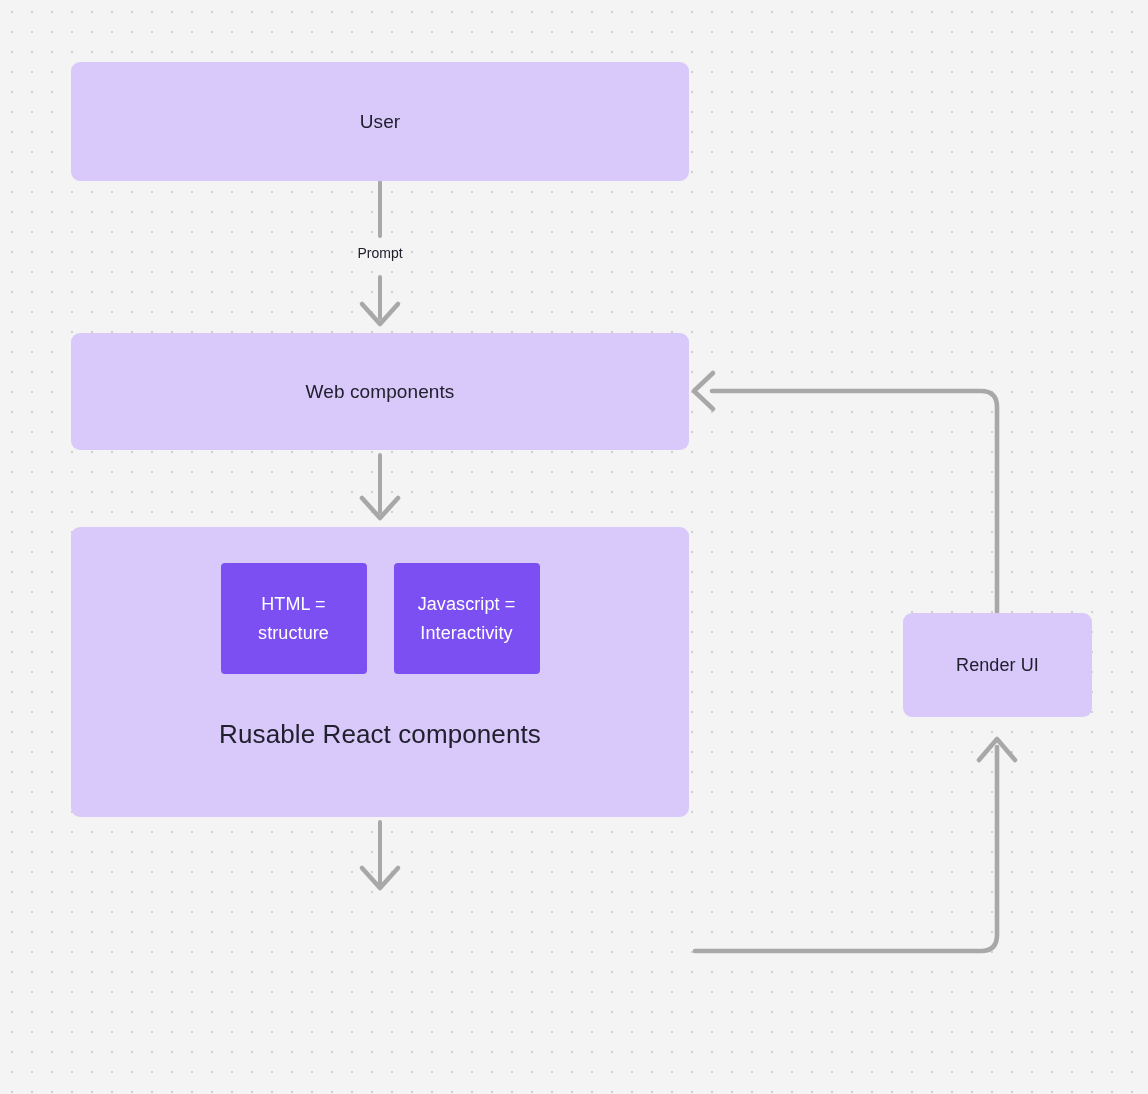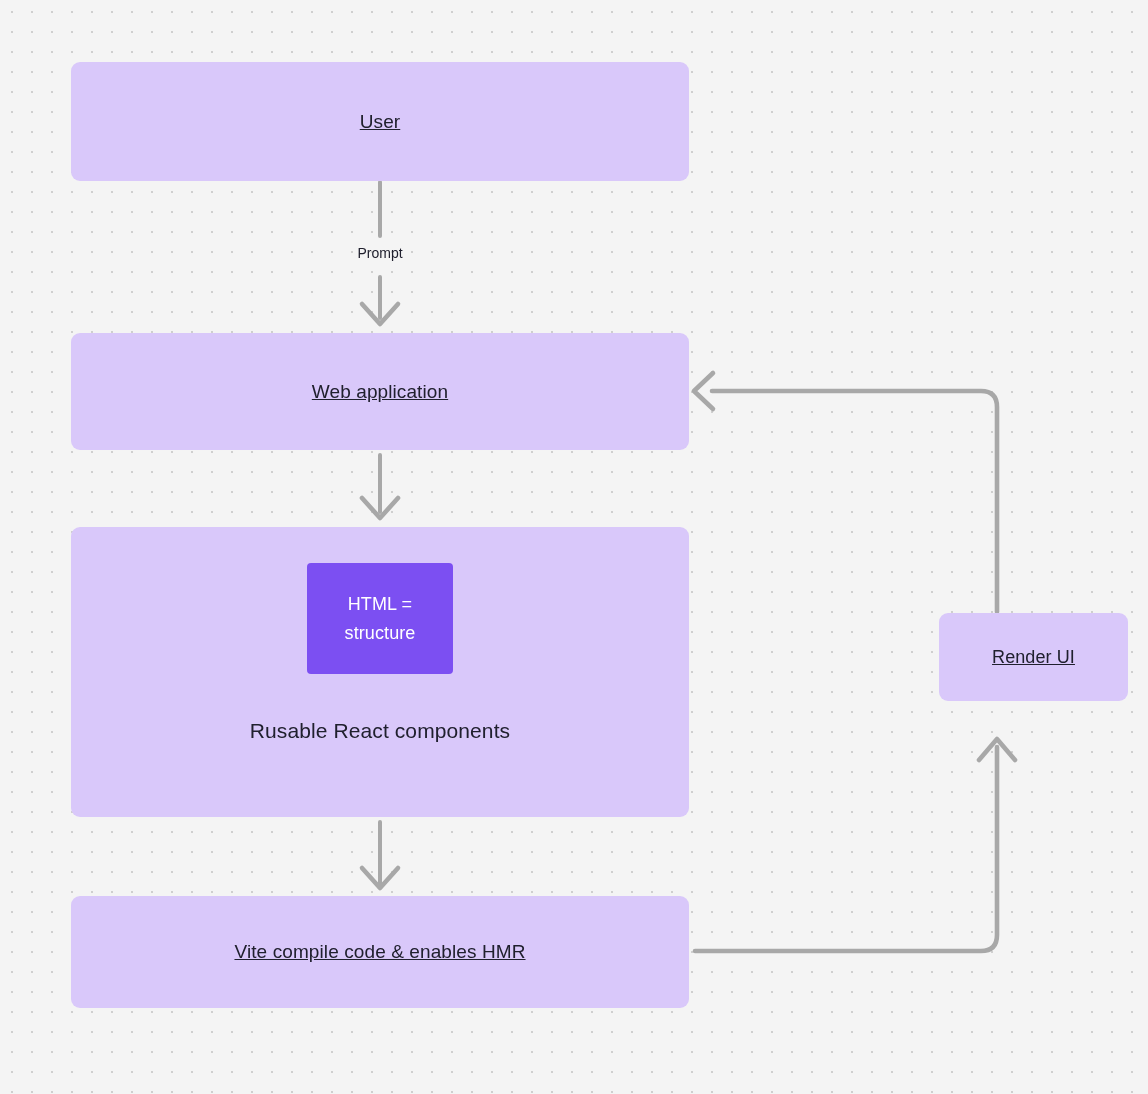--- a/index.html
+++ b/index.html
@@ -41,29 +41,28 @@
     border-radius: 9px;
     display: flex;
     align-items: center;
     justify-content: center;
     color: #20202e;
     font-size: 19px;
     font-weight: 400;
     letter-spacing: 0.1px;
     text-align: center;
     line-height: 1.35;
-    text-decoration: underline;
   }
 
   .node-user        { left: 71px;  top: 62px;  width: 618px; height: 119px; }
   .node-webapp      { left: 71px;  top: 333px; width: 618px; height: 117px; }
   .node-components  { left: 71px;  top: 527px; width: 618px; height: 290px;
                       align-items: flex-start; justify-content: flex-start; }
   .node-vite        { left: 71px;  top: 896px; width: 618px; height: 112px; }
-  .node-render      { left: 903px; top: 613px; width: 189px; height: 88px; font-size: 18px; margin-left: 36px; }
+  .node-render      { left: 903px; top: 613px; width: 189px; height: 104px; font-size: 18px; }
 
   .chip-row {
     position: absolute;
     left: 0;
     top: 36px;
     width: 618px;
     display: flex;
     justify-content: center;
     gap: 27px;
   }
@@ -83,21 +82,21 @@
     padding: 0 8px;
     white-space: pre-line;
   }
 
   .group-caption {
     position: absolute;
     left: 0;
     top: 190px;
     width: 618px;
     text-align: center;
-    font-size: 21px;
+    font-size: 26px;
     color: #20202e;
   }
 
   .edge-label {
     position: absolute;
     font-size: 14px;
     color: #20202e;
     background: transparent;
     text-align: center;
     white-space: nowrap;
@@ -134,34 +133,35 @@
     <path d="M713,373 L694,391 L713,409" fill="none" stroke="#a8a8a8" stroke-width="4.6" stroke-linecap="round" stroke-linejoin="round"></path>
   </svg>
 
   <div class="node node-user">
     <span>User</span>
   </div>
 
   <div class="edge-label edge-label-prompt">Prompt</div>
 
   <div class="node node-webapp">
-    <span>Web application</span>
+    <span>Web components</span>
   </div>
 
   <div class="node node-components">
     <div class="chip-row">
       <div class="chip">
         <span>HTML =
 structure</span>
       </div>
+      <div class="chip">
+        <span>Javascript =
+Interactivity</span>
+      </div>
     </div>
     <div class="group-caption">Rusable React components</div>
   </div>
 
-  <div class="node node-vite">
-    <span>Vite compile code &amp; enables HMR</span>
-  </div>
 
   <div class="node node-render">
     <span>Render UI</span>
   </div>
 
 </div>
 
 </body></html>

